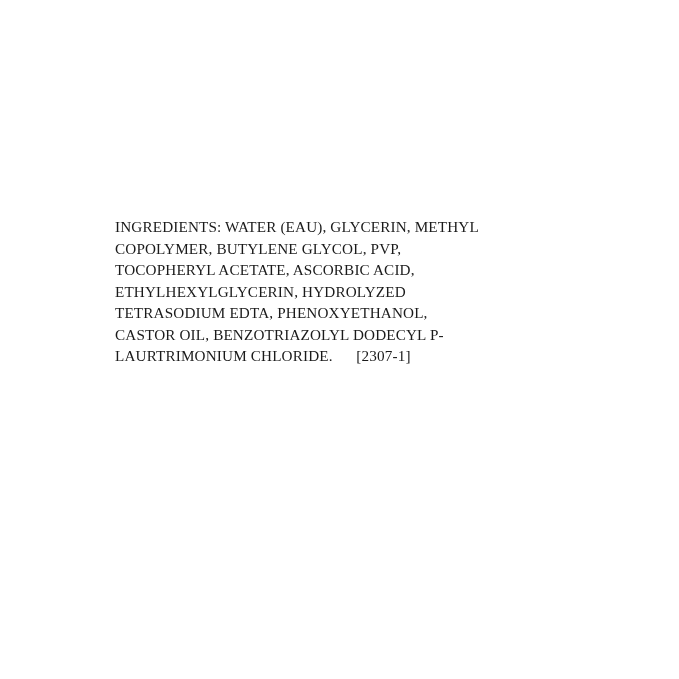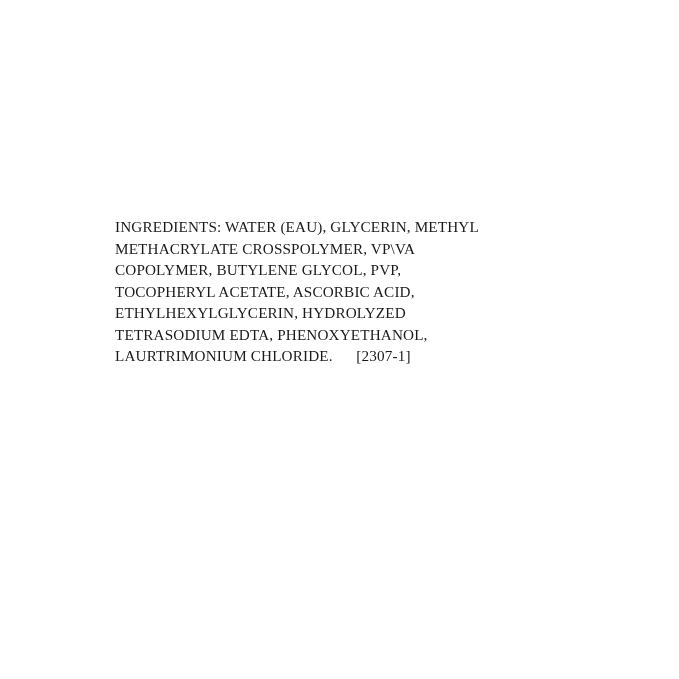--- a/index.html
+++ b/index.html
@@ -33,20 +33,20 @@
     letter-spacing: 0.15px;
     white-space: pre;
   }
 </style>
 </head>
 <body>
 
 <div class="page">
   <div class="ingredients-block">
     <div class="ingredients-line">INGREDIENTS: WATER (EAU), GLYCERIN, METHYL</div>
-    <div class="ingredients-line">METHACRYLATE CROSSPOLYMER, VP\VA</div>
     <div class="ingredients-line">COPOLYMER, BUTYLENE GLYCOL, PVP,</div>
     <div class="ingredients-line">TOCOPHERYL ACETATE, ASCORBIC ACID,</div>
     <div class="ingredients-line">ETHYLHEXYLGLYCERIN, HYDROLYZED</div>
     <div class="ingredients-line">TETRASODIUM EDTA, PHENOXYETHANOL,</div>
+    <div class="ingredients-line">CASTOR OIL, BENZOTRIAZOLYL DODECYL P-</div>
     <div class="ingredients-line">LAURTRIMONIUM CHLORIDE.      [2307-1]</div>
   </div>
 </div>
 
 </body></html>

